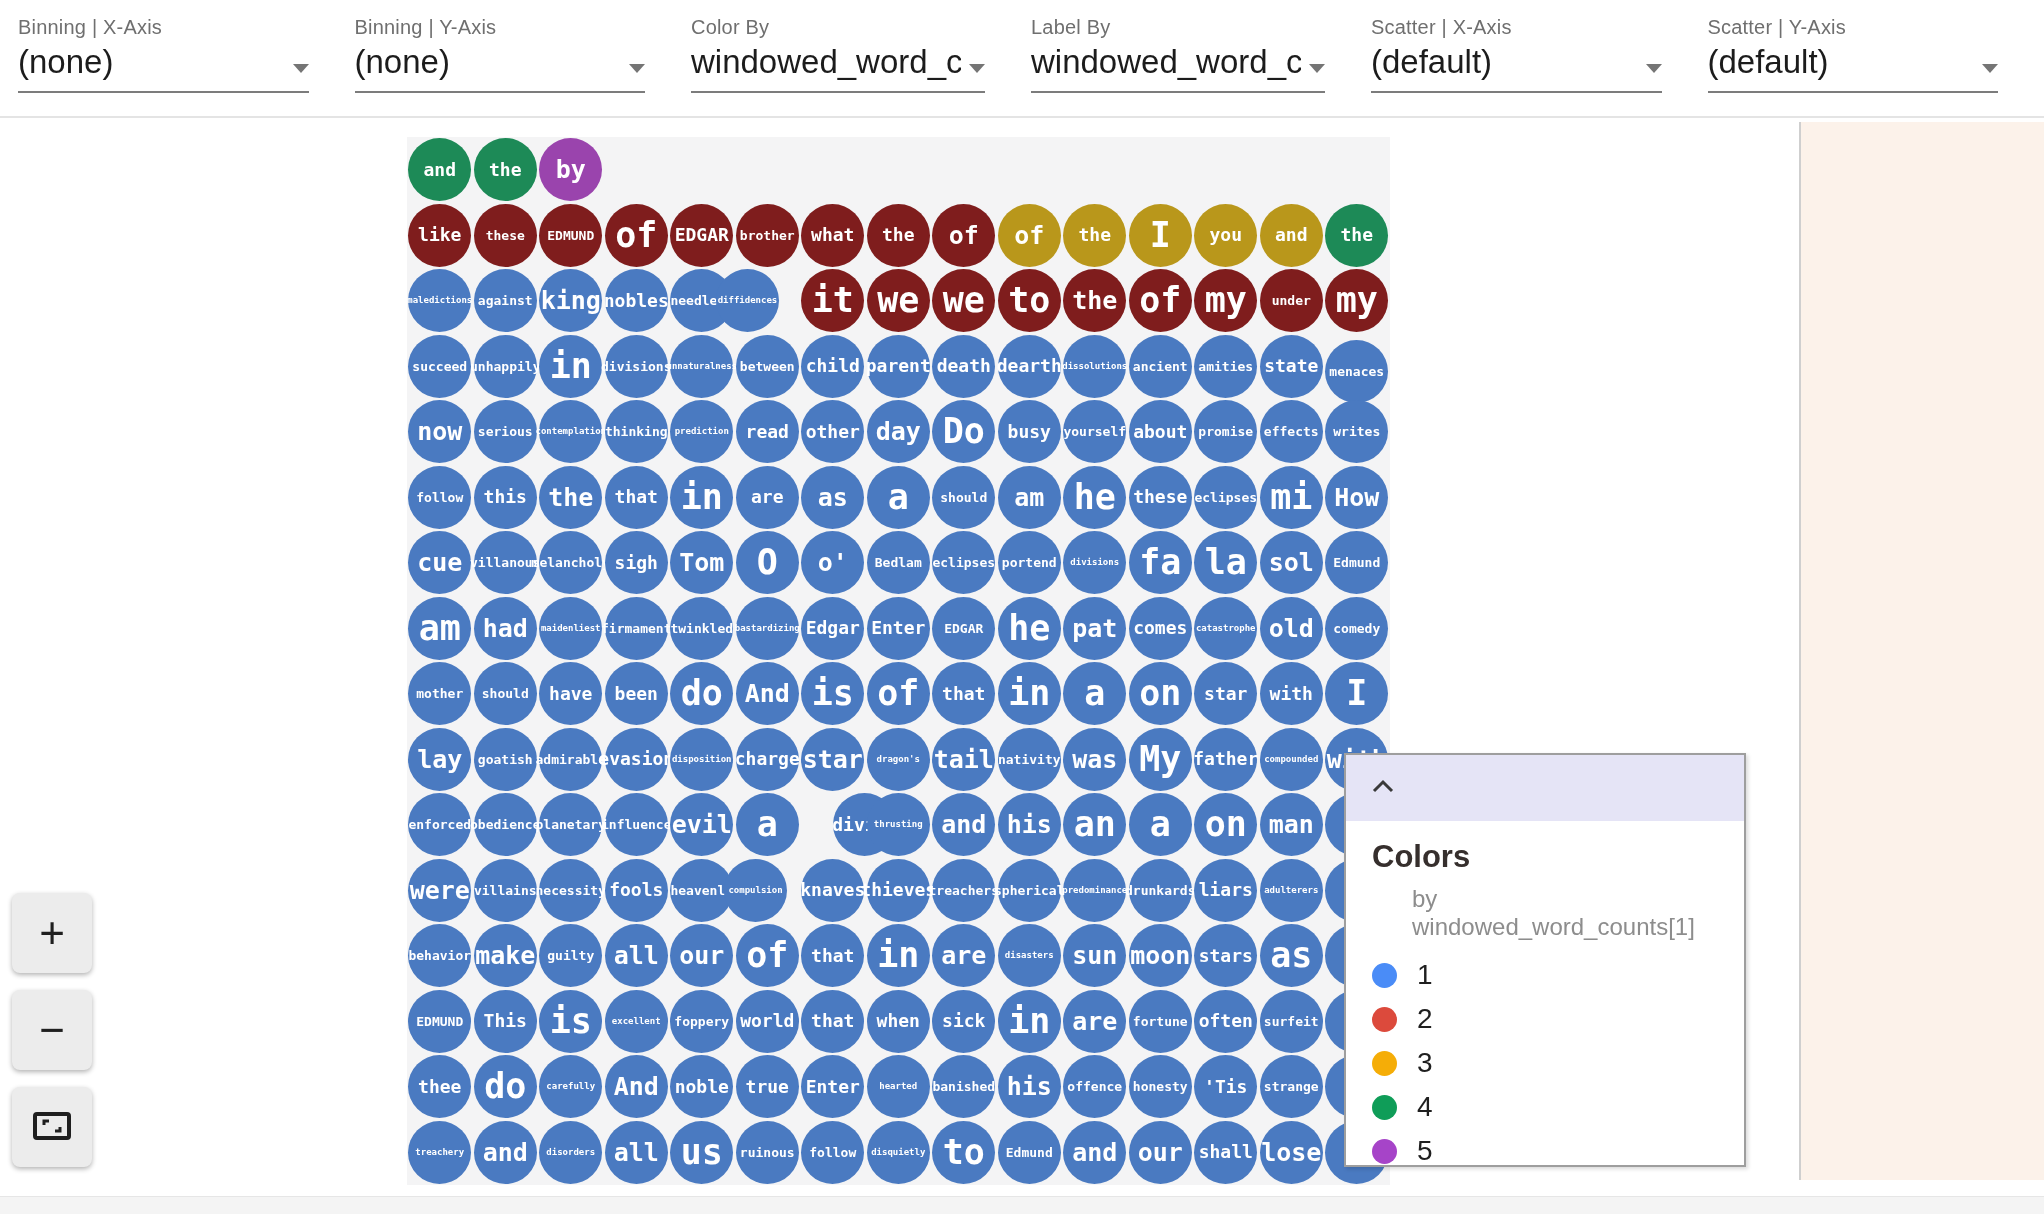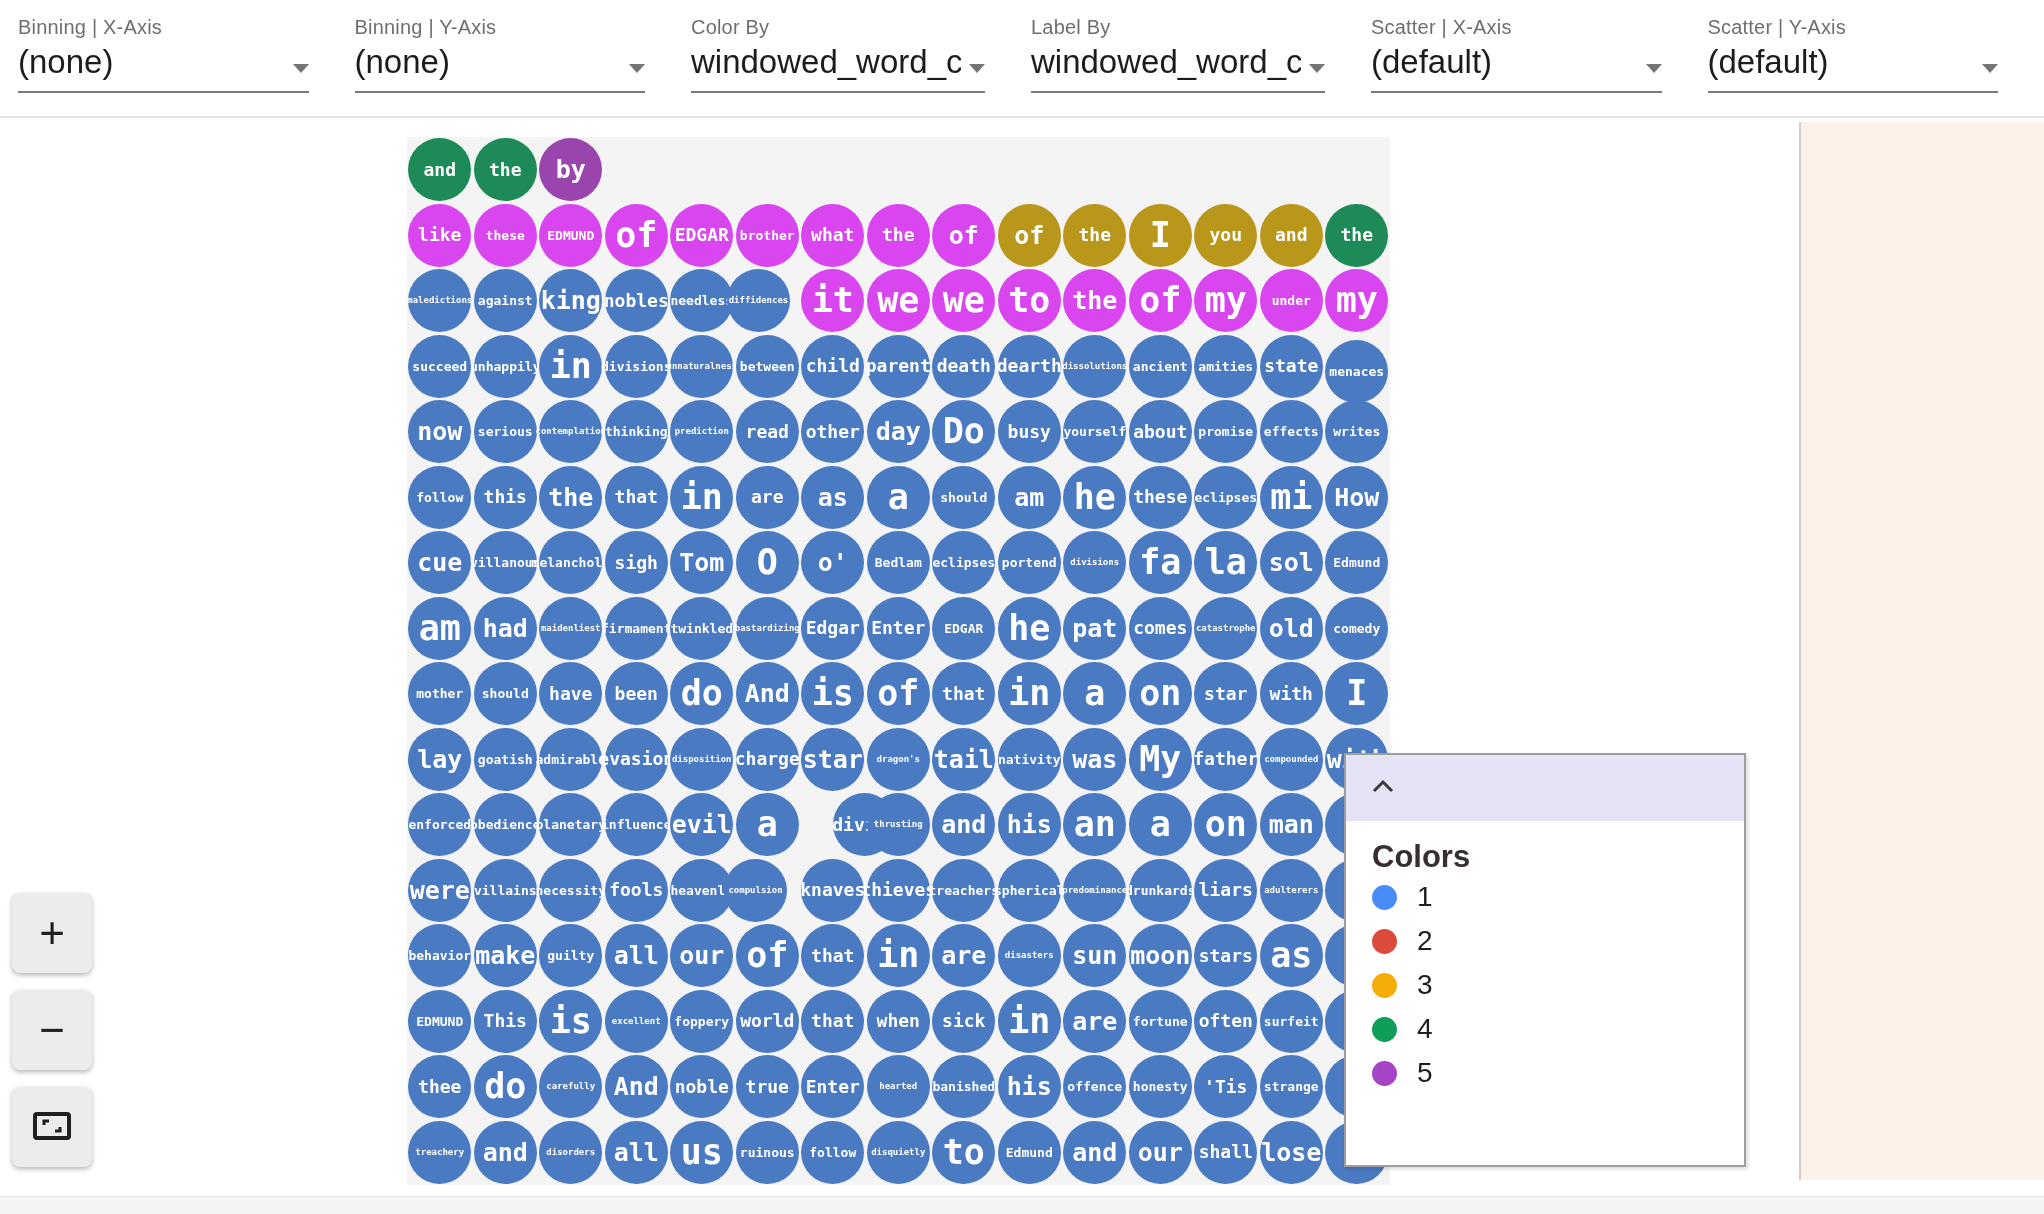--- a/index.html
+++ b/index.html
@@ -19,21 +19,21 @@
   .dd-caret { width:0; height:0; border-left:8px solid transparent; border-right:8px solid transparent;
               border-top:9px solid #757575; margin-left:8px; margin-bottom:8px; flex:none; }
 
   
   #plot { position:absolute; left:407px; top:137px; width:983px; height:1048px;
           background:#f4f4f5; z-index:1; }
   .bubble { position:absolute; width:63px; height:63px; border-radius:50%;
             display:flex; align-items:center; justify-content:center;
             color:#fff; font-family:"DejaVu Sans Mono","Liberation Mono",monospace;
             font-weight:700; white-space:nowrap; line-height:1; cursor:pointer; }
-  .c1{background:#4a7ac1;} .c2{background:#d946ef;} .c3{background:#b9971b;}
+  .c1{background:#4a7ac1;} .c2{background:#7f1d1d;} .c3{background:#b9971b;}
   .c4{background:#1d8a57;} .c5{background:#9a44ad;}
   .sz-xs{font-size:9px;} .sz-s{font-size:13px;} .sz-m{font-size:18px;}
   .sz-l{font-size:25px;} .sz-xl{font-size:35px;}
 
   
   #zoomctl { position:absolute; left:12px; top:893px; z-index:4; }
   .zbtn { width:80px; height:80px; margin-bottom:17px; background:#ececec;
           border:none; border-radius:8px; box-shadow:0 2px 5px rgba(0,0,0,.3);
           font-size:44px; color:#1f1f1f; display:flex; align-items:center; justify-content:center;
           cursor:pointer; font-family:"Liberation Sans",sans-serif; }
@@ -125,21 +125,21 @@
       <div class="bubble c3 sz-m" title="the" style="left: 656.25px; top: 66.75px;">the</div>
       <div class="bubble c3 sz-xl" title="I" style="left: 721.75px; top: 66.75px;">I</div>
       <div class="bubble c3 sz-m" title="you" style="left: 787.25px; top: 66.75px;">you</div>
       <div class="bubble c3 sz-m" title="and" style="left: 852.75px; top: 66.75px;">and</div>
       <div class="bubble c4 sz-m" title="the" style="left: 918.25px; top: 66.75px;">the</div>
       <div class="bubble c1 sz-xs" title="maledictions" style="left: 1.25px; top: 132.25px;">maledictions</div>
       <div class="bubble c1 sz-s" title="against" style="left: 66.75px; top: 132.25px;">against</div>
       <div class="bubble c1 sz-l" title="king" style="left: 132.25px; top: 132.25px;">king</div>
       <div class="bubble c1 sz-m" title="nobles" style="left: 197.75px; top: 132.25px;">nobles</div>
       <div class="bubble c1 sz-s" title="needless" style="left: 263.25px; top: 132.25px;">needless</div>
-      <div class="bubble c1 sz-xs" title="diffidences" style="left: 309px; top: 132.25px; margin-left: 11px;">diffidences</div>
+      <div class="bubble c1 sz-xs" title="diffidences" style="left: 309px; top: 132.25px;">diffidences</div>
       <div class="bubble c2 sz-xl" title="it" style="left: 394.25px; top: 132.25px;">it</div>
       <div class="bubble c2 sz-xl" title="we" style="left: 459.75px; top: 132.25px;">we</div>
       <div class="bubble c2 sz-xl" title="we" style="left: 525.25px; top: 132.25px;">we</div>
       <div class="bubble c2 sz-xl" title="to" style="left: 590.75px; top: 132.25px;">to</div>
       <div class="bubble c2 sz-l" title="the" style="left: 656.25px; top: 132.25px;">the</div>
       <div class="bubble c2 sz-xl" title="of" style="left: 721.75px; top: 132.25px;">of</div>
       <div class="bubble c2 sz-xl" title="my" style="left: 787.25px; top: 132.25px;">my</div>
       <div class="bubble c2 sz-s" title="under" style="left: 852.75px; top: 132.25px;">under</div>
       <div class="bubble c2 sz-xl" title="my" style="left: 918.25px; top: 132.25px;">my</div>
       <div class="bubble c1 sz-s" title="succeed" style="left: 1.25px; top: 197.75px;">succeed</div>
@@ -356,20 +356,21 @@
   <div id="legend">
     <div id="legend-header">
       <span>
         <svg width="26" height="18" viewBox="0 0 26 18">
           <path d="M4 14 L13 5 L22 14" fill="none" stroke="#3a3a3a" stroke-width="3"></path>
         </svg>
       </span>
     </div>
     <div id="legend-body">
       <div id="legend-section">Colors</div>
+      <div id="legend-subtitle">by windowed_word_counts[1]</div>
       <div id="legend-items">
           <div class="lg-item">
             <span class="lg-dot" style="background: rgb(74, 140, 247);"></span>
             <span class="lg-val">1</span>
           </div>
           <div class="lg-item">
             <span class="lg-dot" style="background: rgb(220, 74, 60);"></span>
             <span class="lg-val">2</span>
           </div>
           <div class="lg-item">

